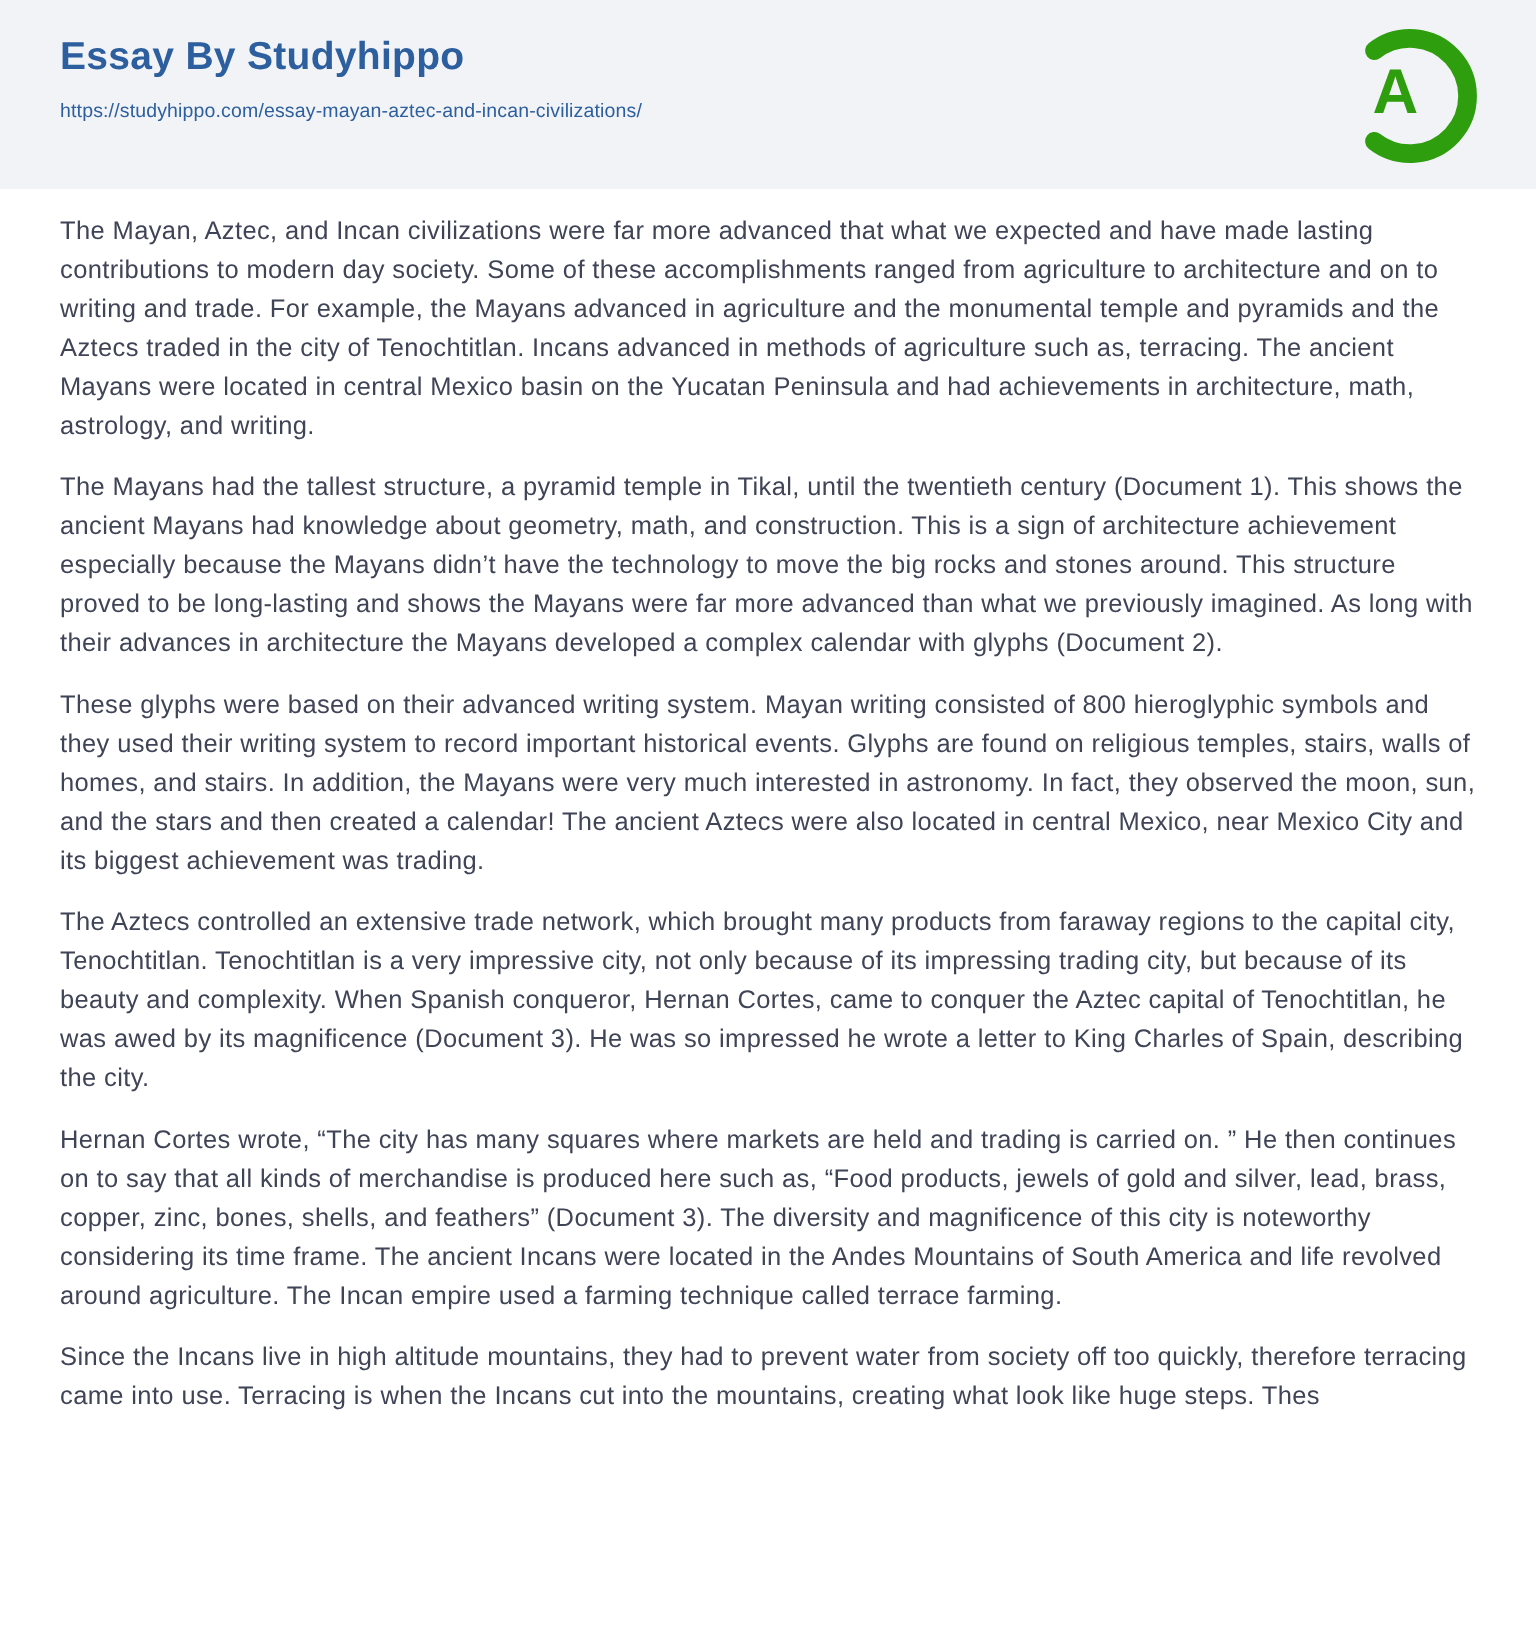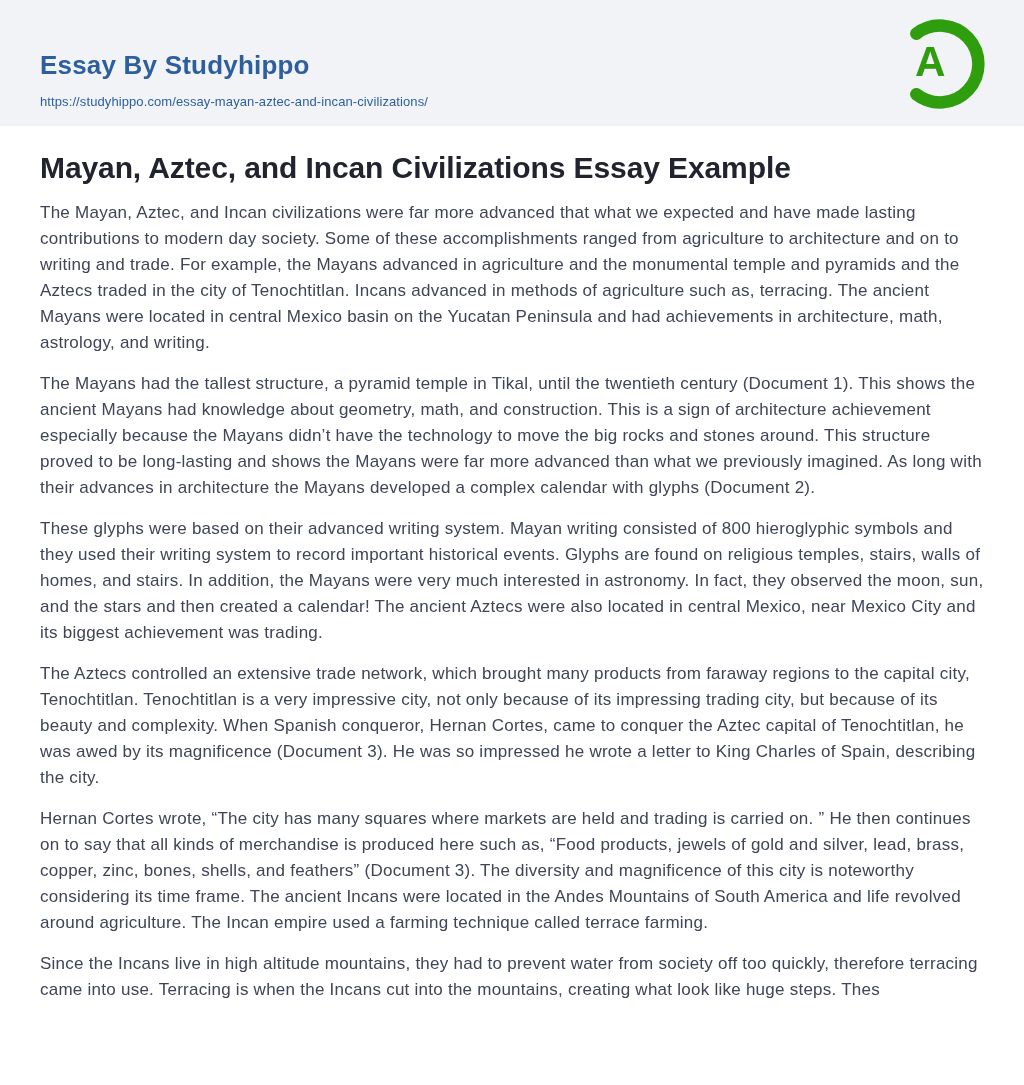--- a/index.html
+++ b/index.html
@@ -20,21 +20,21 @@
 
   
   .site-header {
     position: relative;
     width: 100%;
     height: 126px;
     background: var(--header-bg);
     padding: 0 40px;
   }
   .site-title {
-    padding-top: 50px;
+    padding-top: 22px;
     font-size: 26px;
     font-weight: 700;
     letter-spacing: 0.2px;
     color: var(--accent-blue);
   }
   .site-url {
     display: inline-block;
     margin-top: 13px;
     font-size: 13px;
     font-weight: 400;
@@ -91,21 +91,20 @@
   </div>
   <div class="logo">
     <svg viewBox="0 0 100 100" aria-hidden="true">
       <path d="M 27.4 18.5 A 40 40 0 1 1 27.4 81.5" fill="none" stroke="currentColor" stroke-width="13" stroke-linecap="round"></path>
       <text x="42" y="62" font-size="44" text-anchor="middle">A</text>
     </svg>
   </div>
 </header>
 
 <main class="article">
-  <h1 class="page-title">Mayan, Aztec, and Incan Civilizations Essay Example</h1>
   <div class="essay-body">
       <p>The Mayan, Aztec, and Incan civilizations were far more advanced that what we expected and have made lasting contributions to modern day society. Some of these accomplishments ranged from agriculture to architecture and on to writing and trade. For example, the Mayans advanced in agriculture and the monumental temple and pyramids and the Aztecs traded in the city of Tenochtitlan. Incans advanced in methods of agriculture such as, terracing. The ancient Mayans were located in central Mexico basin on the Yucatan Peninsula and had achievements in architecture, math, astrology, and writing.</p>
       <p>The Mayans had the tallest structure, a pyramid temple in Tikal, until the twentieth century (Document 1). This shows the ancient Mayans had knowledge about geometry, math, and construction. This is a sign of architecture achievement especially because the Mayans didn’t have the technology to move the big rocks and stones around. This structure proved to be long-lasting and shows the Mayans were far more advanced than what we previously imagined. As long with their advances in architecture the Mayans developed a complex calendar with glyphs (Document 2).</p>
       <p>These glyphs were based on their advanced writing system. Mayan writing consisted of 800 hieroglyphic symbols and they used their writing system to record important historical events. Glyphs are found on religious temples, stairs, walls of homes, and stairs. In addition, the Mayans were very much interested in astronomy. In fact, they observed the moon, sun, and the stars and then created a calendar! The ancient Aztecs were also located in central Mexico, near Mexico City and its biggest achievement was trading.</p>
       <p>The Aztecs controlled an extensive trade network, which brought many products from faraway regions to the capital city, Tenochtitlan. Tenochtitlan is a very impressive city, not only because of its impressing trading city, but because of its beauty and complexity. When Spanish conqueror, Hernan Cortes, came to conquer the Aztec capital of Tenochtitlan, he was awed by its magnificence (Document 3). He was so impressed he wrote a letter to King Charles of Spain, describing the city.</p>
       <p>Hernan Cortes wrote, “The city has many squares where markets are held and trading is carried on. ” He then continues on to say that all kinds of merchandise is produced here such as, “Food products, jewels of gold and silver, lead, brass, copper, zinc, bones, shells, and feathers” (Document 3). The diversity and magnificence of this city is noteworthy considering its time frame. The ancient Incans were located in the Andes Mountains of South America and life revolved around agriculture. The Incan empire used a farming technique called terrace farming.</p>
       <p>Since the Incans live in high altitude mountains, they had to prevent water from society off too quickly, therefore terracing came into use. Terracing is when the Incans cut into the mountains, creating what look like huge steps. Thes</p>
     </div>
 </main>
 

